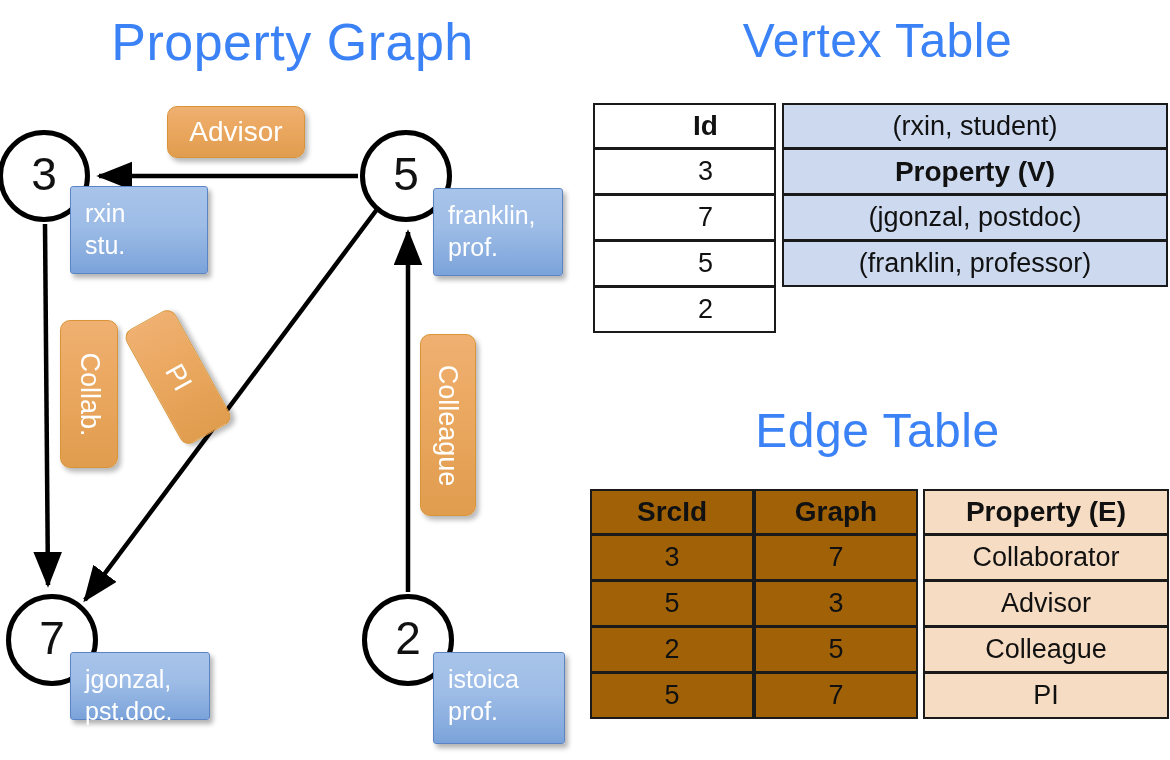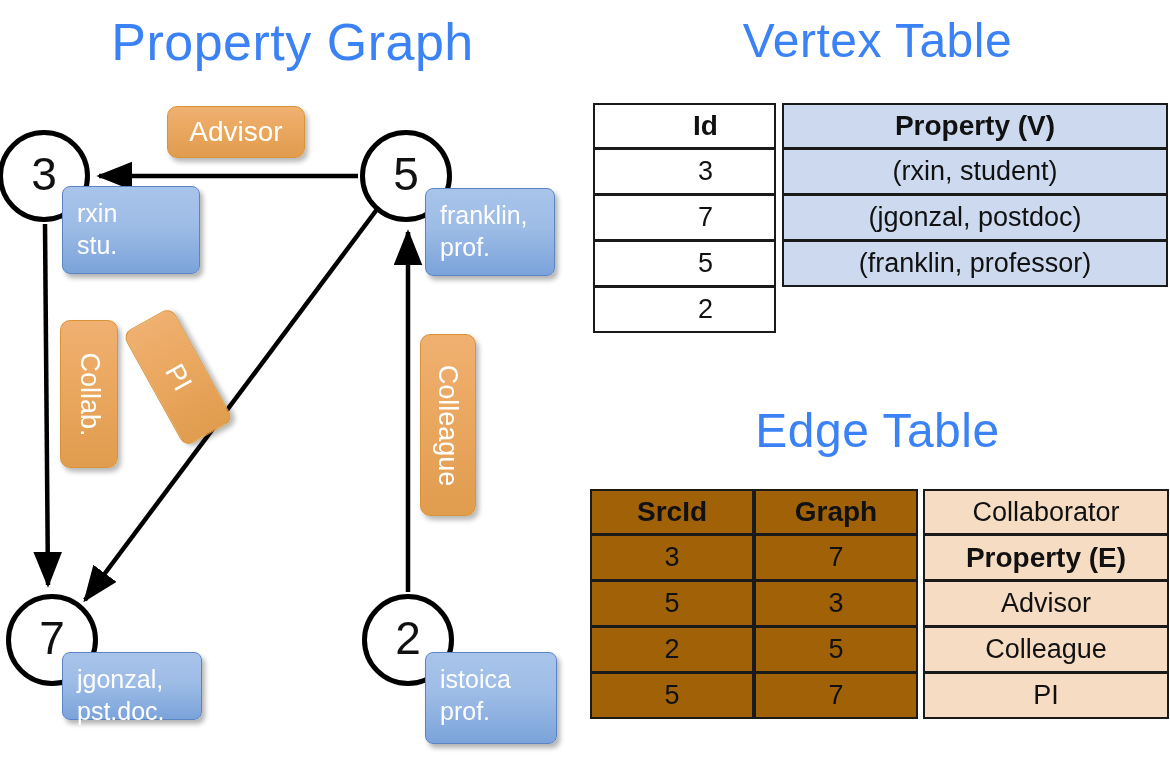--- a/index.html
+++ b/index.html
@@ -76,31 +76,32 @@
 
   #node-3 { left: -2px;  top: 130px; width: 92px; height: 92px; }
   #node-5 { left: 360px; top: 130px; width: 92px; height: 92px; }
   #node-7 { left: 6px;   top: 594px; width: 92px; height: 92px; }
   #node-2 { left: 362px; top: 594px; width: 92px; height: 92px; }
 
   
   .prop-box {
     position: absolute;
     box-sizing: border-box;
-    border-radius: 8px;
+    border-radius: 3px;
     border: 1px solid #5b84c4;
     background: linear-gradient(to bottom, #a8c4ea 0%, #9dbce6 45%, #7ba3da 100%);
     box-shadow: 3px 4px 5px rgba(0,0,0,0.30);
     color: #ffffff;
     font-family: "Liberation Sans", sans-serif;
     font-weight: 300;
     font-size: 25px;
     line-height: 32px;
     padding: 10px 0 0 14px;
     white-space: pre-line;
+    margin-left: 8px;
   }
   #vprop-3 { left: 62px;  top: 186px; width: 138px; height: 88px; }
   #vprop-5 { left: 425px; top: 188px; width: 130px; height: 88px; }
   #vprop-7 { left: 62px;  top: 652px; width: 140px; height: 68px; }
   #vprop-2 { left: 425px; top: 652px; width: 132px; height: 92px; }
 
   
   .edge-label {
     position: absolute;
     box-sizing: border-box;
@@ -256,24 +257,24 @@
   </tr>
   <tr>
     <td>2</td>
   </tr>
 </tbody>
   </table>
 
 <table class="tbl" id="vertex-prop-tbl">
   <tbody>
       <tr>
+    <td>(rxin, student)</td>
+  </tr>
+  <tr>
     <th>Property (V)</th>
-  </tr>
-  <tr>
-    <td>(rxin, student)</td>
   </tr>
   <tr>
     <td>(jgonzal, postdoc)</td>
   </tr>
   <tr>
     <td>(franklin, professor)</td>
   </tr>
 </tbody>
   </table>
 
@@ -298,24 +299,24 @@
   <tr>
     <td>5</td>
     <td>7</td>
   </tr>
 </tbody>
   </table>
 
 <table class="tbl" id="edge-prop-tbl">
   <tbody>
       <tr>
+    <th>Property (E)</th>
+  </tr>
+  <tr>
     <td>Collaborator</td>
-  </tr>
-  <tr>
-    <th>Property (E)</th>
   </tr>
   <tr>
     <td>Advisor</td>
   </tr>
   <tr>
     <td>Colleague</td>
   </tr>
   <tr>
     <td>PI</td>
   </tr>

